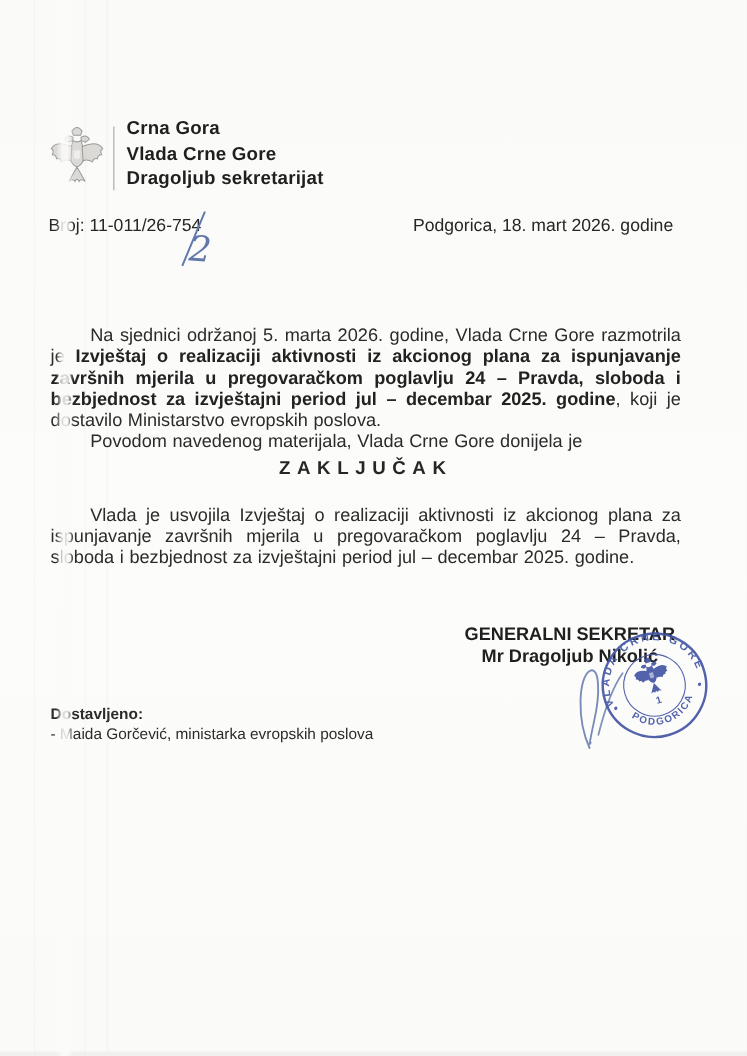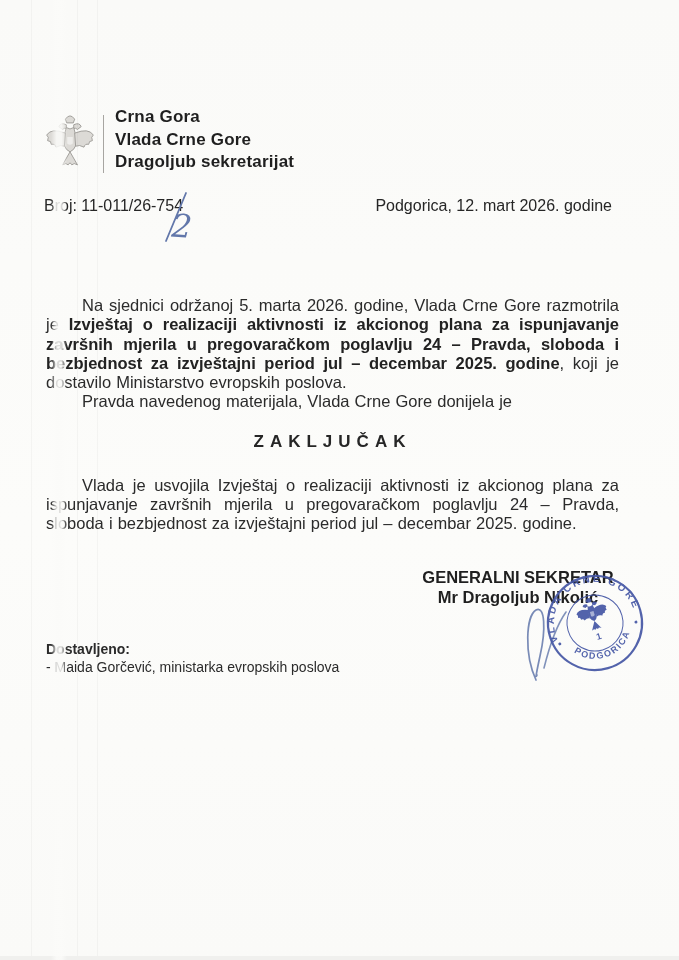--- a/index.html
+++ b/index.html
@@ -17,21 +17,21 @@
   .lh-text{position:absolute;left:115px;top:106px;font-weight:700;font-size:17px;line-height:22.5px;color:#1f1f1f;letter-spacing:0.2px;}
   
   .ref-number{position:absolute;left:44px;top:197px;font-size:16px;color:#262626;}
   .place-date{position:absolute;right:67px;top:197px;font-size:16px;color:#262626;}
   .hand2{position:absolute;left:157px;top:188px;width:46px;height:58px;}
   .hand2 text{font-family:"DejaVu Serif",serif;font-style:italic;font-size:32px;}
   
   .content{position:absolute;left:46px;top:296px;width:573px;font-size:16.5px;line-height:19.3px;text-align:justify;word-spacing:0.5px;}
   .content p{margin:0;text-indent:36px;}
   .content b{font-weight:700;color:#222;}
-  .heading{margin:20px 0 24px 0;font-size:17px;line-height:20px;font-weight:700;text-align:center;letter-spacing:6px;text-indent:0;color:#262626;}
+  .heading{margin:4px 0 24px 0;font-size:17px;line-height:20px;font-weight:700;text-align:center;letter-spacing:6px;text-indent:0;color:#262626;}
   
   .sig-block{position:absolute;left:412px;top:568px;width:212px;text-align:center;font-weight:700;font-size:16.5px;line-height:19.5px;color:#1f1f1f;}
   .squiggle{position:absolute;left:510px;top:596px;width:70px;height:92px;z-index:2;}
   .stamp{position:absolute;left:543px;top:571px;width:104px;height:104px;z-index:2;opacity:0.92;}
   .stamp text{font-family:"Liberation Sans",sans-serif;font-weight:700;}
   
   .dist{position:absolute;left:46px;top:641px;font-size:14px;line-height:17.5px;color:#2b2b2b;}
   .dist-label{font-weight:700;}
   
   .fade-band{position:absolute;left:51px;top:0;width:16px;height:100%;
@@ -74,25 +74,25 @@
       <div>Vlada Crne Gore</div>
       <div>Dragoljub sekretarijat</div>
     </div>
   </div>
 
   <div class="ref-number">Broj: 11-011/26-754</div>
   <svg class="hand2" viewBox="0 0 46 58">
     <path d="M 9 53 L 29 5" fill="none" stroke-width="1.8" stroke-linecap="round" stroke="#6277aa"></path>
     <text x="15" y="49" transform="rotate(4 22 35)" fill="#6277aa">2</text>
   </svg>
-  <div class="place-date">Podgorica, 12. mart 2026. godine</div>
+  <div class="place-date">Podgorica, 18. mart 2026. godine</div>
 
   <div class="content">
     <p><span>Na sjednici održanoj 5. marta 2026. godine, Vlada Crne Gore razmotrila je </span><b>Izvještaj o realizaciji aktivnosti iz akcionog plana za ispunjavanje završnih mjerila u pregovaračkom poglavlju 24 – Pravda, sloboda i bezbjednost za izvještajni period jul – decembar 2025. godine</b><span>, koji je dostavilo Ministarstvo evropskih poslova.</span></p>
-    <p>Pravda navedenog materijala, Vlada Crne Gore donijela je</p>
+    <p>Povodom navedenog materijala, Vlada Crne Gore donijela je</p>
     <h2 class="heading">ZAKLJUČAK</h2>
     <p>Vlada je usvojila Izvještaj o realizaciji aktivnosti iz akcionog plana za ispunjavanje završnih mjerila u pregovaračkom poglavlju 24 – Pravda, sloboda i bezbjednost za izvještajni period jul – decembar 2025. godine.</p>
   </div>
 
   <div class="sig-block">
     <div>GENERALNI SEKRETAR</div>
     <div>Mr Dragoljub Nikolić</div>
   </div>
 
   <svg class="squiggle" viewBox="0 0 70 92">

